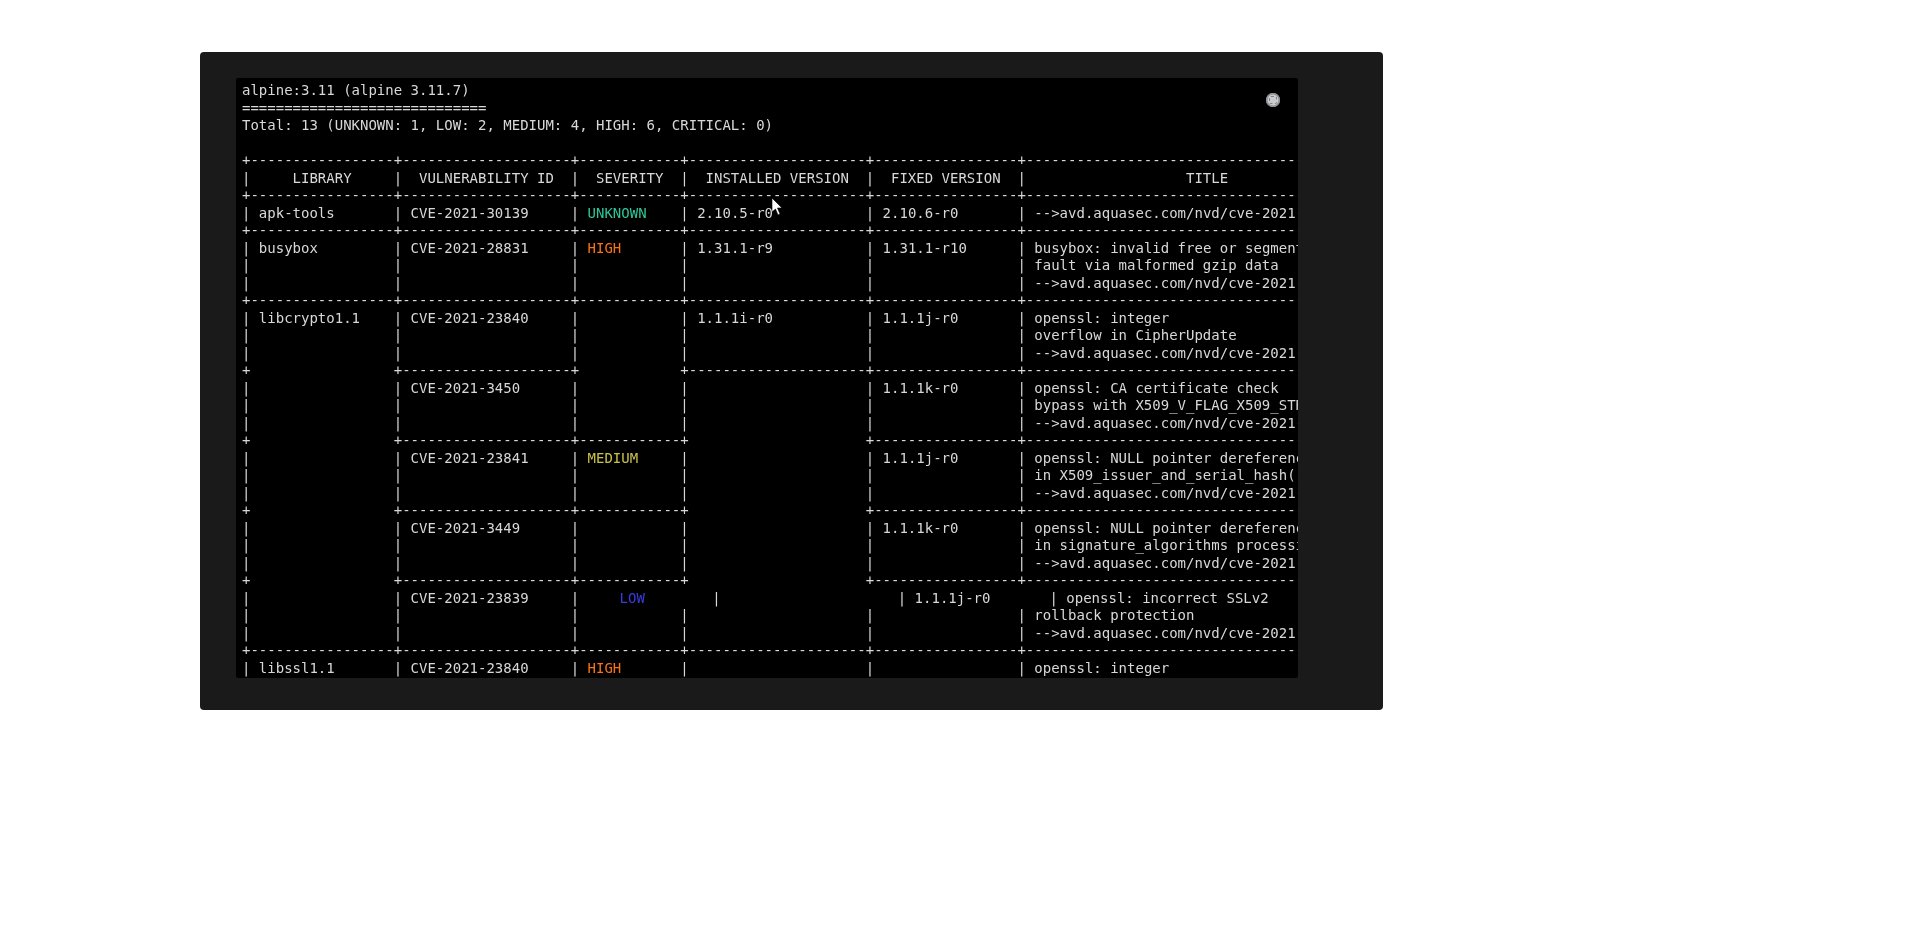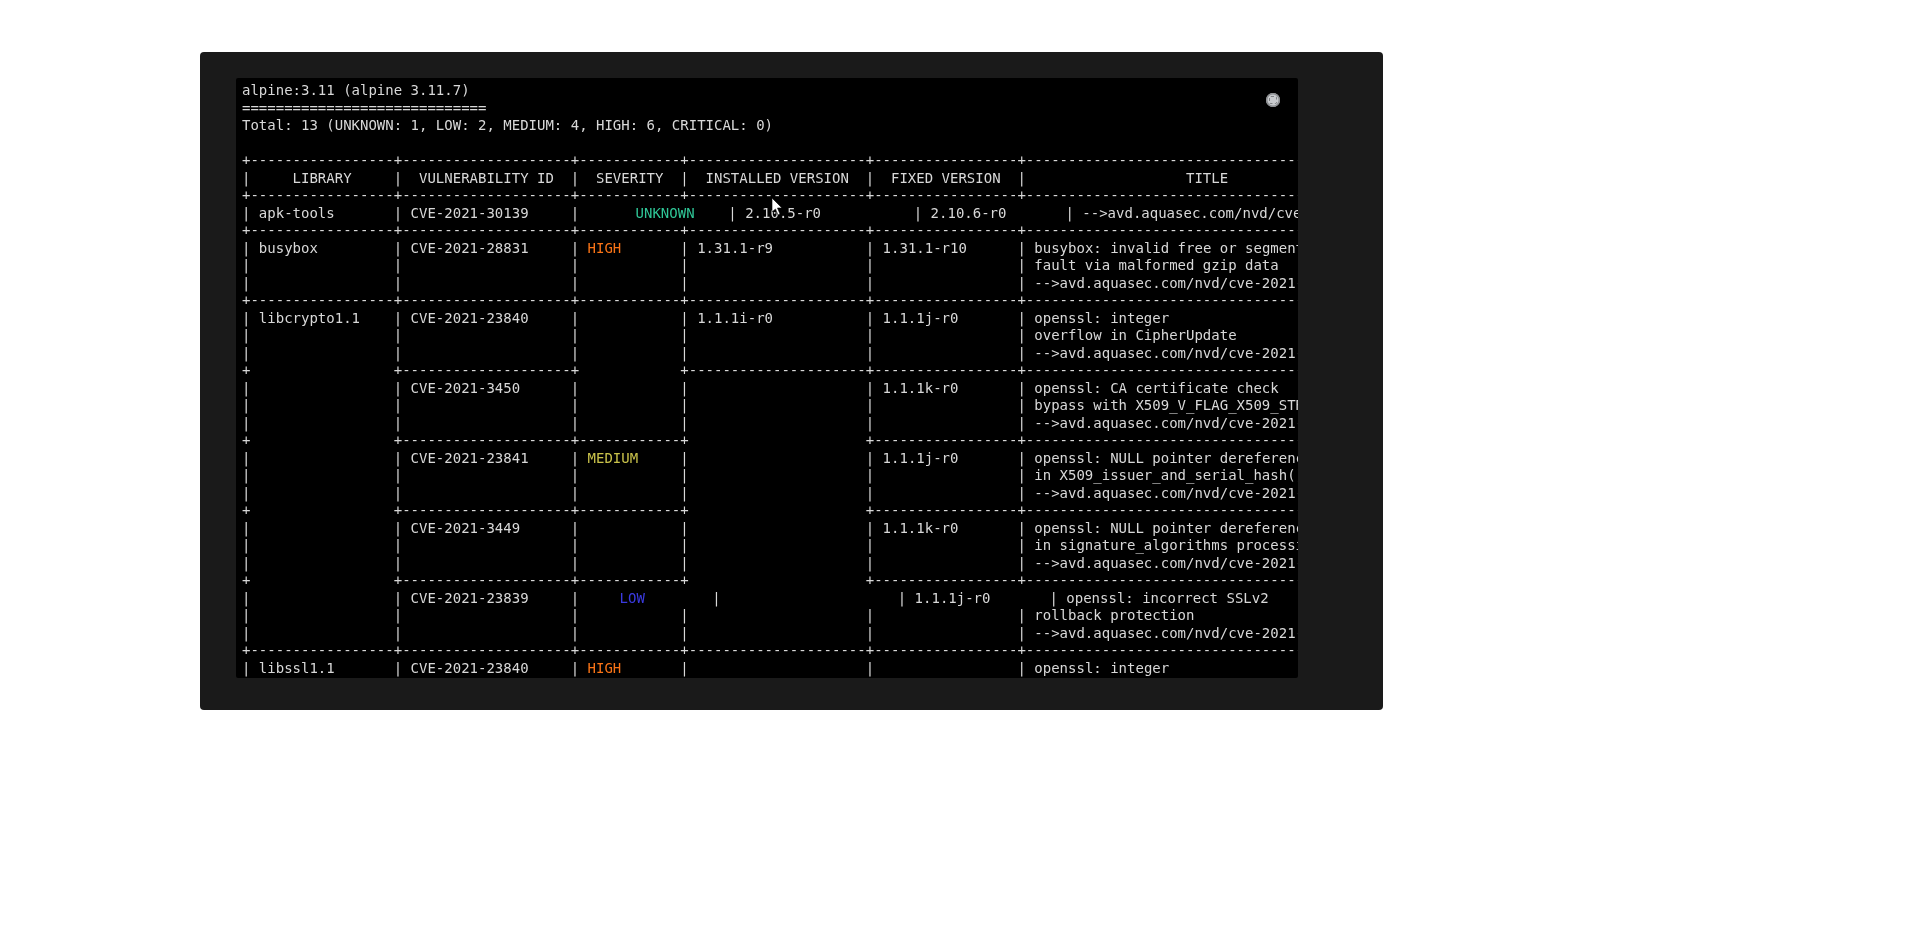--- a/index.html
+++ b/index.html
@@ -59,21 +59,21 @@
     opacity: 0.7;
   }
   .cursor-arrow {
     position: absolute;
     width: 12px;
     height: 18px;
     pointer-events: none;
   }
   .cursor-arrow svg { display:block; }
   
-  .sev-UNKNOWN { color: #2fc697; margin-left: 48px; }
+  .sev-UNKNOWN { color: #2fc697; }
   .sev-HIGH    { color: #f97316; }
   .sev-MEDIUM  { color: #c9c24a; text-align: right; }
   .sev-LOW     { color: #3a3ae0; margin-left: 32px; }
 </style>
 </head>
 <body>
 
 <div class="outer-frame">
   <div class="terminal">
     <div class="circle-btn"></div>

